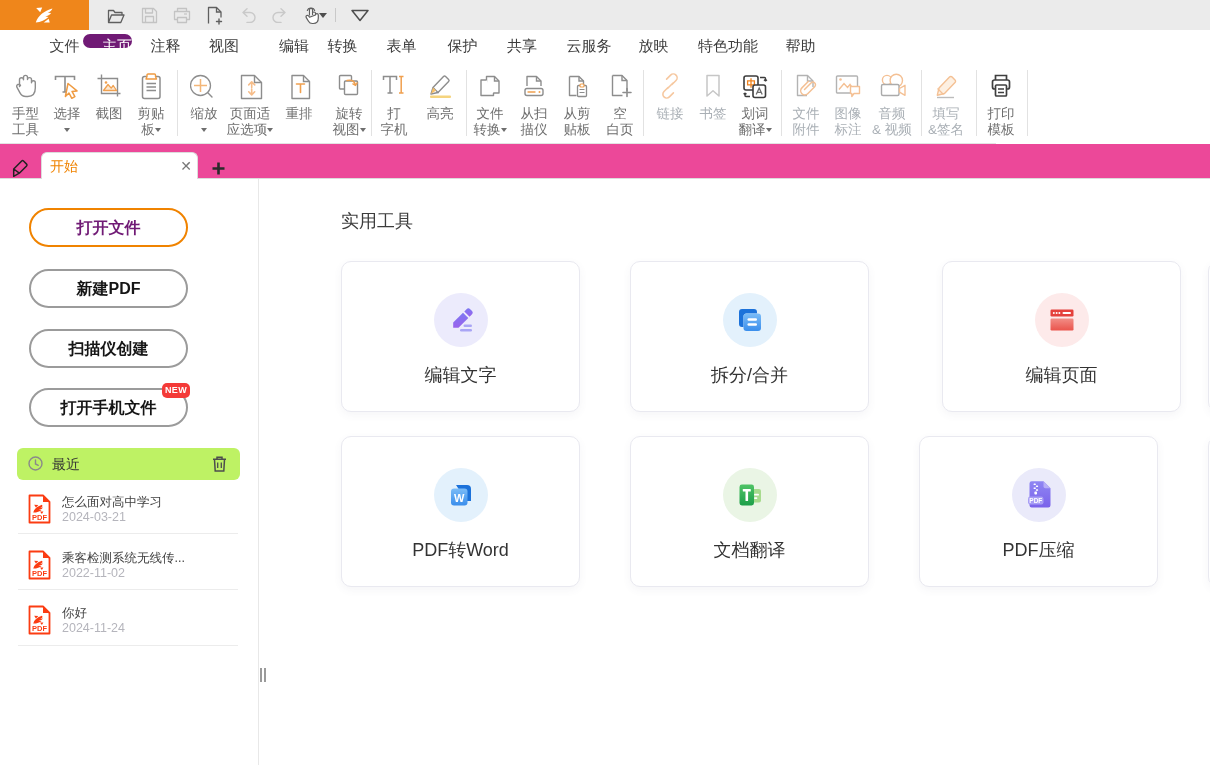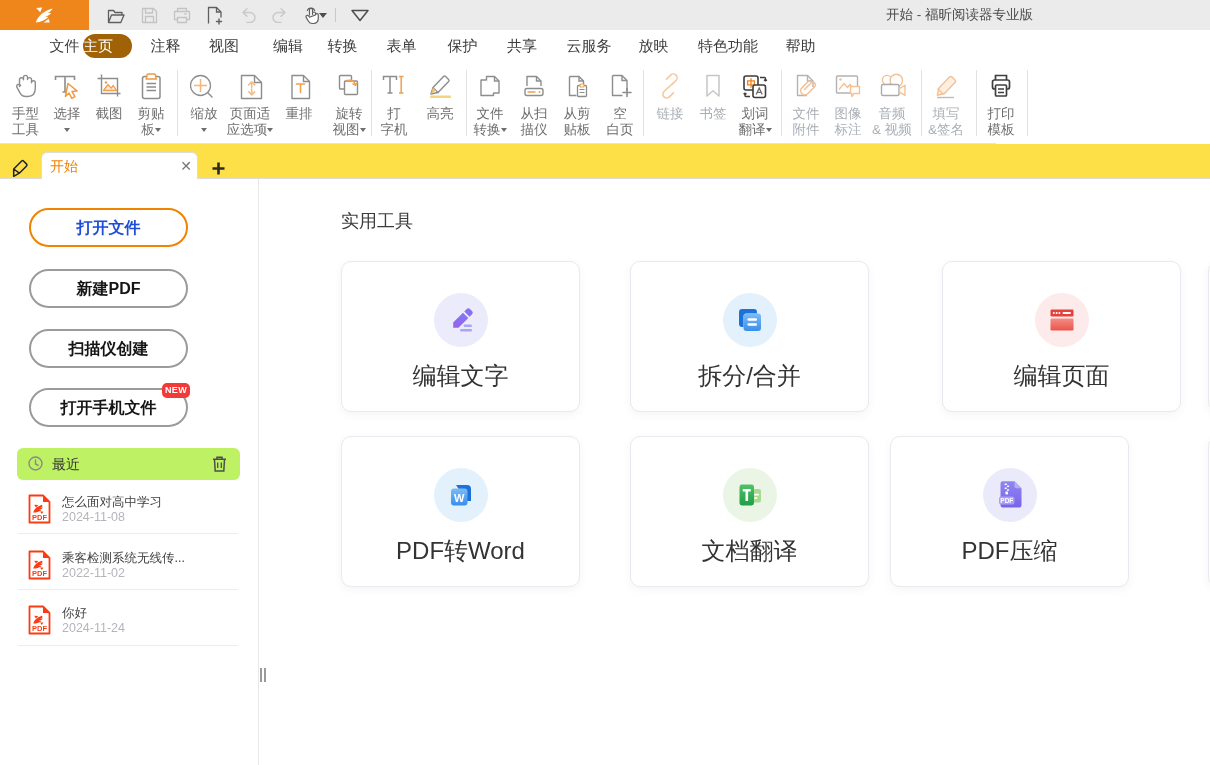--- a/index.html
+++ b/index.html
@@ -6,67 +6,66 @@
 html,body{width:1210px;height:765px;overflow:hidden}
 body{font-family:"Liberation Sans",sans-serif;position:relative;background:#fff}
 .abs{position:absolute}
 
 #titlebar{position:absolute;left:0;top:0;width:1210px;height:30px;background:#ebebeb}
 #logo{position:absolute;left:0;top:0;width:89px;height:30px;background:#ef861b}
 #wintitle{position:absolute;left:886px;top:0;height:30px;line-height:30px;font-size:13.5px;color:#4c4c4c}
 
 #menubar{position:absolute;left:0;top:30px;width:1210px;height:32px;background:#fff}
 .mi{position:absolute;top:0;height:32px;line-height:32px;font-size:15px;color:#3d3d3d;transform:translateX(-50%);white-space:nowrap}
-#pill{position:absolute;left:83px;top:34px;width:49px;height:24px;background:#a16207;border-radius:12px;color:#fff;font-size:15px;text-align:left;line-height:23px}
+#pill{position:absolute;left:83px;top:34px;width:49px;height:14px;background:#701a75;border-radius:12px;color:#fff;font-size:15px;text-align:right;line-height:23px}
 
 #ribbon{position:absolute;left:0;top:62px;width:996px;height:82px;background:#fff;border-bottom:1px solid #e3e3e3}
 .ri{position:absolute;top:0;width:64px;text-align:center;color:#6e6e6e;font-size:13.5px;line-height:16px;transform:translateX(-50%)}
 .ri svg{display:block;margin:10px auto 6px}
 .ri.dis{color:#a9afb5}
 .rsep{position:absolute;top:8px;width:1px;height:66px;background:#e2e2e2}
 .dn{display:inline-block;width:0;height:0;border-left:3.5px solid transparent;border-right:3.5px solid transparent;border-top:4.5px solid #6e6e6e;vertical-align:2px}
 
-#tabbar{position:absolute;left:0;top:144px;width:1210px;height:35px;background:#fde047}
+#tabbar{position:absolute;left:0;top:144px;width:1210px;height:35px;background:#ec4899}
 .tbline{position:absolute;top:34px;height:1px;background:#dcdcdc}
 #tab{position:absolute;left:41px;top:8px;width:157px;height:27px;border:1px solid #dcdcdc;border-bottom:none;border-radius:6px 6px 0 0;background:#fff}
 #tab .tname{position:absolute;left:8px;top:0;height:26px;line-height:26px;font-size:14px;color:#f08300}
 #tab .tclose{position:absolute;right:5px;top:0;height:26px;line-height:26px;font-size:14px;color:#777}
 #plus{position:absolute;left:212px;top:17px}
 
 #content{position:absolute;left:0;top:179px;width:1210px;height:586px;background:#fff}
 #sidesep{position:absolute;left:258px;top:0;width:1px;height:586px;background:#e8e8e8}
 .sbtn{position:absolute;left:29px;width:159px;height:39px;border-radius:19.5px;border:2px solid #9b9b9b;background:#fff;text-align:center;font-size:16px;font-weight:bold;color:#151515;line-height:35px}
-.sbtn.orange{border-color:#f08300;color:#1d4ed8}
+.sbtn.orange{border-color:#f08300;color:#701a75}
 #newbadge{position:absolute;left:162px;top:204px;width:28px;height:15px;background:#f43a38;border-radius:5px;color:#fff;font-size:9px;font-weight:bold;text-align:center;line-height:15px;letter-spacing:.3px}
 #recenthdr{position:absolute;left:17px;top:269px;width:223px;height:32px;background:#bef264;border-radius:6px}
 #recenthdr .rt{position:absolute;left:35px;top:0;height:32px;line-height:32px;font-size:14px;color:#333}
 .ritem{position:absolute;left:28px;width:212px;height:30px}
 .rtitle{position:absolute;left:34px;top:0px;font-size:12.5px;color:#3f3f3f;white-space:nowrap}
 .rdate{position:absolute;left:34px;top:16px;font-size:12.5px;color:#b5b5bc}
 .rdiv{position:absolute;left:18px;width:220px;height:1px;background:#ececec}
 
 #maintitle{position:absolute;left:341px;top:30px;font-size:18px;color:#3c3c3c}
 .card{position:absolute;width:239px;height:151px;background:#fff;border:1px solid #e9e9f0;border-radius:10px;box-shadow:0 3px 8px rgba(80,80,120,.06)}
 .card .circ{position:absolute;left:50%;top:31px;width:54px;height:54px;border-radius:50%;transform:translateX(-50%);display:flex;align-items:center;justify-content:center}
-.card .clabel{position:absolute;left:0;top:104px;width:100%;text-align:center;font-size:24px;line-height:19px;color:#333}
+.card .clabel{position:absolute;left:0;top:104px;width:100%;text-align:center;font-size:18px;line-height:19px;color:#333}
 #handle{position:absolute;left:260px;top:489px;width:7px;height:14px}
 #handle i{position:absolute;top:0;width:1.5px;height:14px;background:#9a9a9a}
 </style>
 </head>
 <body>
 
 <div id="titlebar">
   <div id="logo">
     <svg width="24" height="20" viewBox="0 0 24 20" style="position:absolute;left:35px;top:6px">
       <path d="M1.2 2 L7.2 1.6 L5.2 6.2 Z" fill="#fff"></path>
       <path d="M0.8 16.6 C3 9.5 9 5 17.4 2.5 C17 4.4 15 5.8 12.8 6.7 L16.1 7.1 C15 9 12.5 10 10.3 10.6 L13.5 10.9 C10.5 13.8 5.5 15.8 0.8 16.6 Z" fill="#fff"></path>
       <path d="M8.7 16.5 L14.7 16.5 L13.7 12.7 Z" fill="#fff"></path>
     </svg>
   </div>
-  <div id="wintitle">开始 - 福昕阅读器专业版</div>
   <svg width="19" height="18" viewBox="0 0 19 18" style="position:absolute;left:107px;top:7px">
       <path d="M1.5 15.5 V3.5 h5 l1.5 2 h7 v2.5 M1.5 15.5 l3-7.5 h12.5 l-3.2 7.5 z" fill="none" stroke="#5f5f5f" stroke-width="1.3" stroke-linejoin="round"></path>
     </svg>
   <svg width="17" height="17" viewBox="0 0 17 17" style="position:absolute;left:141px;top:7px">
       <path d="M1.5 1.5 h11 l3 3 v11 h-14 z M4.5 1.5 v4.5 h7 V1.5 M4.5 15.5 v-6 h8 v6" fill="none" stroke="#c3c3c3" stroke-width="1.3" stroke-linejoin="round"></path>
     </svg>
   <svg width="18" height="17" viewBox="0 0 18 17" style="position:absolute;left:173px;top:7px">
       <path d="M4.5 4.5 V1.5 h9 v3 M4.5 12.5 h-3 v-8 h15 v8 h-3 M4.5 10.5 h9 v5 h-9 z" fill="none" stroke="#c3c3c3" stroke-width="1.3" stroke-linejoin="round"></path>
       <path d="M11 7 h3" stroke="#c3c3c3" stroke-width="1.2"></path>
     </svg>
@@ -89,21 +88,21 @@
   <div class="abs" style="left:335px;top:8px;width:1px;height:14px;background:#c9c9c9"></div>
   <svg width="20" height="14" viewBox="0 0 20 14" style="position:absolute;left:350px;top:9px">
       <path d="M2 1.5 H18 L10 11.5 Z" fill="none" stroke="#4e4e4e" stroke-width="1.5" stroke-linejoin="round"></path>
     </svg>
 </div>
 
 <div id="menubar">
   <span class="mi" style="left:64.5px">文件</span>
   <span class="mi" style="left:165.5px">注释</span>
   <span class="mi" style="left:224px">视图</span>
-  <span class="mi" style="left:288px">编辑</span>
+  <span class="mi" style="left:294px">编辑</span>
   <span class="mi" style="left:342.5px">转换</span>
   <span class="mi" style="left:401.5px">表单</span>
   <span class="mi" style="left:462.5px">保护</span>
   <span class="mi" style="left:522px">共享</span>
   <span class="mi" style="left:589px">云服务</span>
   <span class="mi" style="left:653.5px">放映</span>
   <span class="mi" style="left:728px">特色功能</span>
   <span class="mi" style="left:800.5px">帮助</span>
 </div>
 <div id="pill">主页</div>
@@ -335,21 +334,21 @@
 
   <div id="recentlist">
     <div class="ritem" style="top:315px">
       <svg width="23" height="30" viewBox="0 0 23 30">
           <path d="M1.5 1.5 H15 L21.5 8 V28.5 H1.5 Z" fill="#fff" stroke="#fb3c12" stroke-width="1.8" stroke-linejoin="round"></path>
           <path d="M15 1.5 V8 H21.5 Z" fill="#fb3c12"></path>
           <path d="M6.2 10.8 l4.2.1 -2.5 2.6 z M5.2 18.6 q.8-4.8 8.6-7.8 2 1.8-1.6 3 l2.8-.3 q-.8 1.8-4.4 2.6 l3-.2 q-2.6 2.4-8.4 2.7 z M12 17.6 l3.4-.2 -1.5 2.6 z" fill="#fb3c12"></path>
           <text x="11.5" y="26" font-size="7.5" font-weight="bold" fill="#fb3c12" text-anchor="middle" font-family="Liberation Sans,sans-serif">PDF</text>
         </svg>
       <div class="rtitle">怎么面对高中学习</div>
-      <div class="rdate">2024-11-08</div>
+      <div class="rdate">2024-03-21</div>
     </div>
     <div class="rdiv" style="top:354px"></div>
     <div class="ritem" style="top:370.5px">
       <svg width="23" height="30" viewBox="0 0 23 30">
           <path d="M1.5 1.5 H15 L21.5 8 V28.5 H1.5 Z" fill="#fff" stroke="#fb3c12" stroke-width="1.8" stroke-linejoin="round"></path>
           <path d="M15 1.5 V8 H21.5 Z" fill="#fb3c12"></path>
           <path d="M6.2 10.8 l4.2.1 -2.5 2.6 z M5.2 18.6 q.8-4.8 8.6-7.8 2 1.8-1.6 3 l2.8-.3 q-.8 1.8-4.4 2.6 l3-.2 q-2.6 2.4-8.4 2.7 z M12 17.6 l3.4-.2 -1.5 2.6 z" fill="#fb3c12"></path>
           <text x="11.5" y="26" font-size="7.5" font-weight="bold" fill="#fb3c12" text-anchor="middle" font-family="Liberation Sans,sans-serif">PDF</text>
         </svg>
       <div class="rtitle">乘客检测系统无线传...</div>
@@ -451,21 +450,21 @@
             <rect x="16" y="9" width="10" height="13.5" rx="2" fill="#a8db8e"></rect>
             <rect x="19" y="13.8" width="5" height="1.8" rx="0.9" fill="#fff"></rect>
             <rect x="19" y="17.2" width="3.4" height="1.8" rx="0.9" fill="#fff"></rect>
             <rect x="4.5" y="4.5" width="14.5" height="21" rx="2.4" fill="url(#ggreen)"></rect>
             <rect x="7.8" y="9" width="8" height="2.6" rx="0.6" fill="#fff"></rect>
             <rect x="10.5" y="9" width="2.6" height="12" rx="0.6" fill="#fff"></rect>
           </svg>
       </div>
       <div class="clabel">文档翻译</div>
     </div>
-    <div class="card" style="left:890px;top:257px">
+    <div class="card" style="left:919px;top:257px">
       <div class="circ" style="background:#eaeafa">
         <svg width="32" height="32" viewBox="0 0 32 32">
             <path d="M6.5 4.5 a2.2 2.2 0 0 1 2.2-2.2 H20.5 l7 7 v17 a2.2 2.2 0 0 1 -2.2 2.2 H8.7 a2.2 2.2 0 0 1 -2.2-2.2 z" fill="url(#gviolet)"></path>
             <path d="M20.5 2.3 l7 7 h-5.2 a1.8 1.8 0 0 1 -1.8 -1.8 z" fill="#b7aef7"></path>
             <g fill="#fff">
               <rect x="10.6" y="4.6" width="2.2" height="1.5" rx="0.4"></rect>
               <rect x="12.9" y="6.5" width="2.2" height="1.5" rx="0.4"></rect>
               <rect x="10.6" y="8.4" width="2.2" height="1.5" rx="0.4"></rect>
               <rect x="12.9" y="10.3" width="2.2" height="1.5" rx="0.4"></rect>
               <rect x="11.4" y="12.6" width="2.6" height="3" rx="0.8"></rect>

